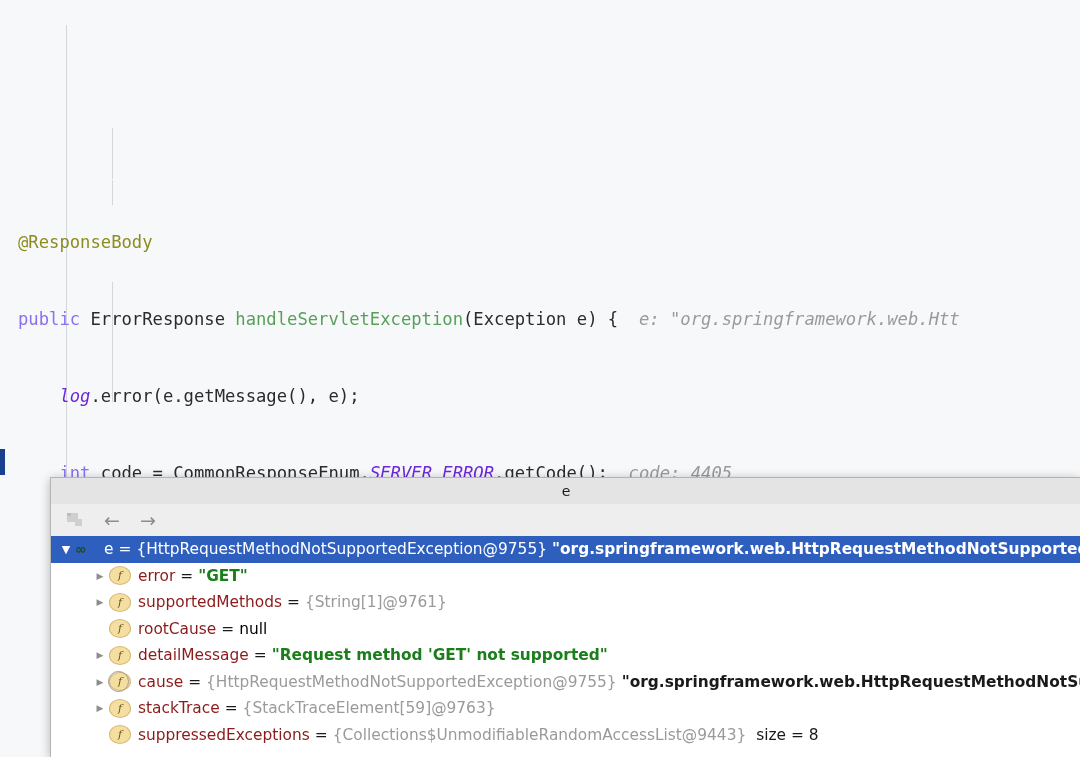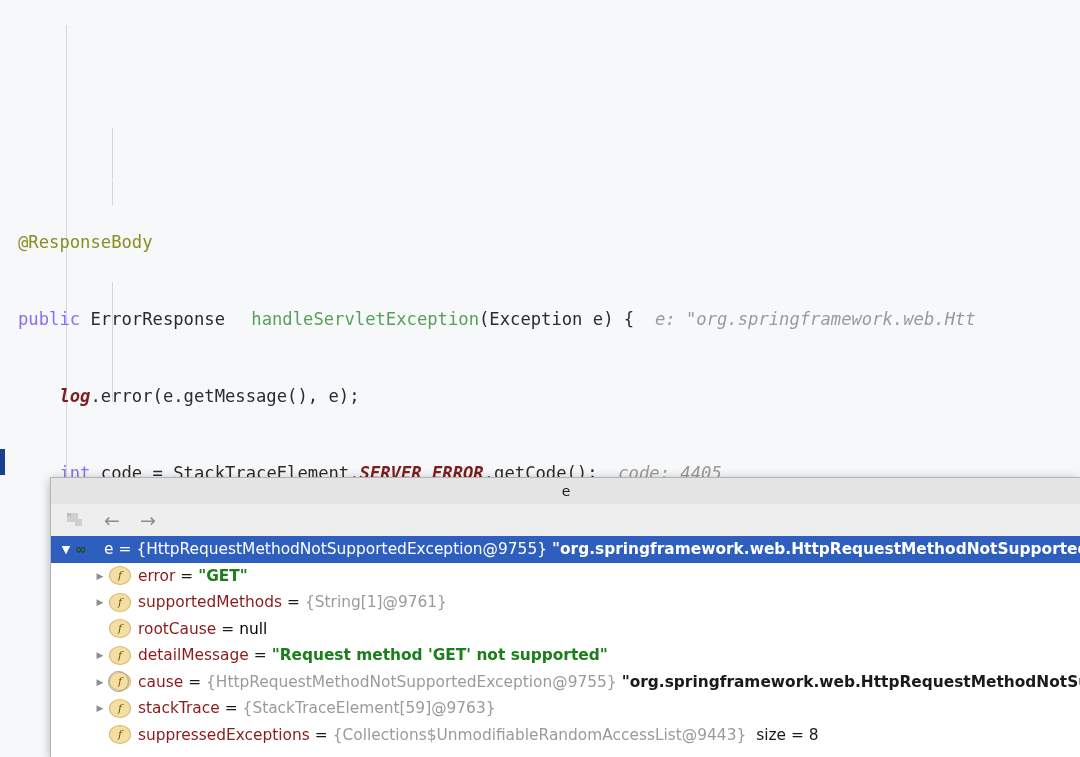--- a/index.html
+++ b/index.html
@@ -22,22 +22,22 @@
     font-size:17.2px;
     line-height:25.6px;
     white-space:pre;
     color:#2b2b2b;
   }
   .ln{position:relative;height:25.6px;padding-left:18px;}
 
   
   .kw{color:#8a6ff2;}
   .anno{color:#8c8c20;}
-  .meth{color:#58a05a;margin-left:16px;}
-  .field{color:#7f1d1d;font-style:italic;font-weight:bold;}
+  .meth{color:#58a05a;}
+  .field{color:#6d28d9;font-style:italic;}
   .hintc{color:#9a9a9a;font-style:italic;}
   .und{text-decoration-color:#9aa0a6;}
   .plain{color:#2b2b2b;}
 
   
   .guide{position:absolute;width:1px;background:#d3d6db;}
 
   
   .selbar{position:absolute;left:0;width:5px;background:#1b3f8f;}
 
@@ -165,21 +165,21 @@
 
     
     <div class="guide" style="left:66px;top:25px;height:455px;"></div>
     <div class="guide" style="left:112px;top:128px;height:51px;"></div>
     <div class="guide" style="left:112px;top:180px;height:25px;"></div>
     <div class="guide" style="left:112px;top:282px;height:120px;"></div>
 
     <div class="ln"><span class="anno">@ResponseBody</span></div>
     <div class="ln"><span class="kw">public</span> <span class="plain">ErrorResponse </span><span class="meth">handleServletException</span><span class="plain">(Exception e) {</span>  <span class="hintc">e: "org.springframework.web.Htt</span></div>
     <div class="ln">    <span class="field">log</span><span class="plain">.error(e.getMessage(), e);</span></div>
-    <div class="ln">    <span class="kw">int</span> <span class="und">code</span> <span class="plain">= StackTraceElement.</span><span class="field">SERVER_ERROR</span><span class="plain">.getCode();</span>  <span class="hintc">code: 4405</span></div>
+    <div class="ln">    <span class="kw">int</span> <span class="und">code</span> <span class="plain">= CommonResponseEnum.</span><span class="field">SERVER_ERROR</span><span class="plain">.getCode();</span>  <span class="hintc">code: 4405</span></div>
     <div class="ln">    <span class="kw">try</span> <span class="plain">{</span></div>
     <div class="ln">        <span class="plain">ServletResponseEnum servletExceptionEnum = ServletResponseEnum.</span><span class="field">valueOf</span><span class="plain">(e.getClass()</span></div>
     <div class="ln">        <span class="und">code</span> <span class="plain">= servletExceptionEnum.getCode();</span></div>
     
     
     
     
     
     
     

